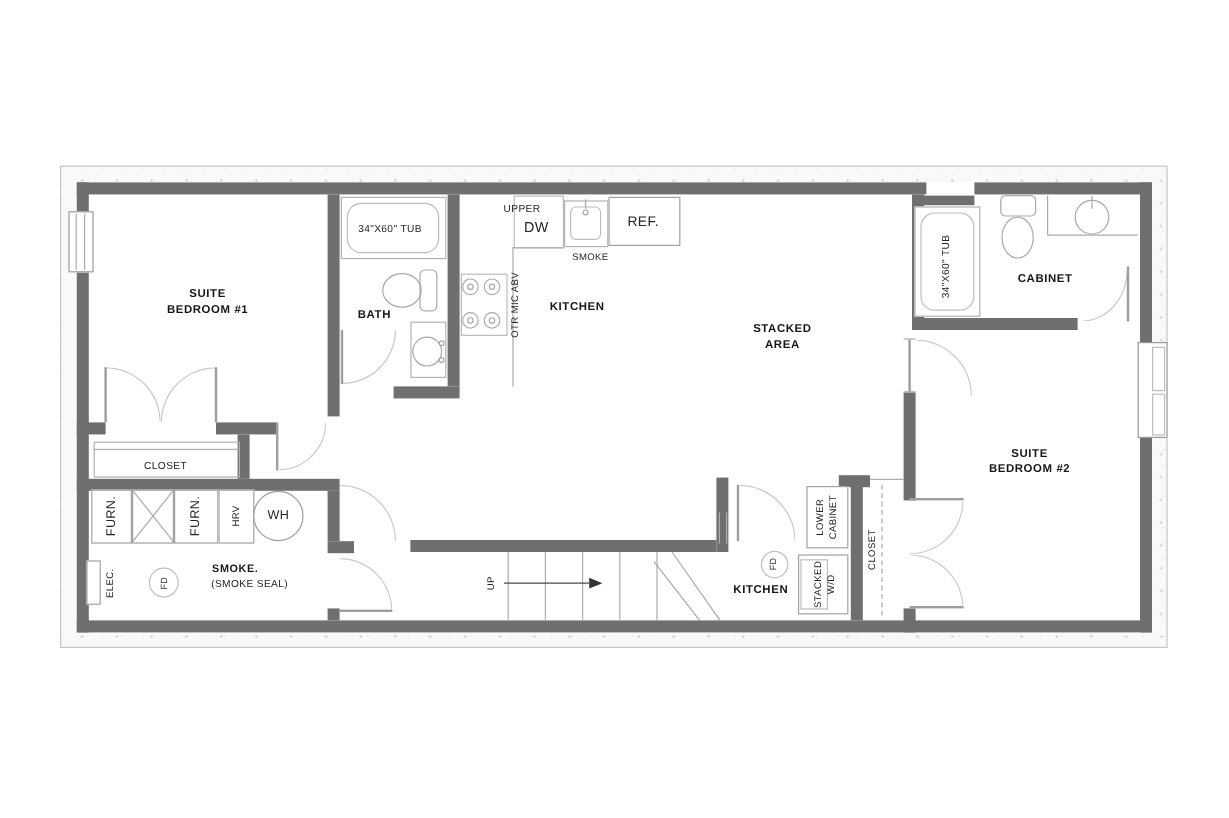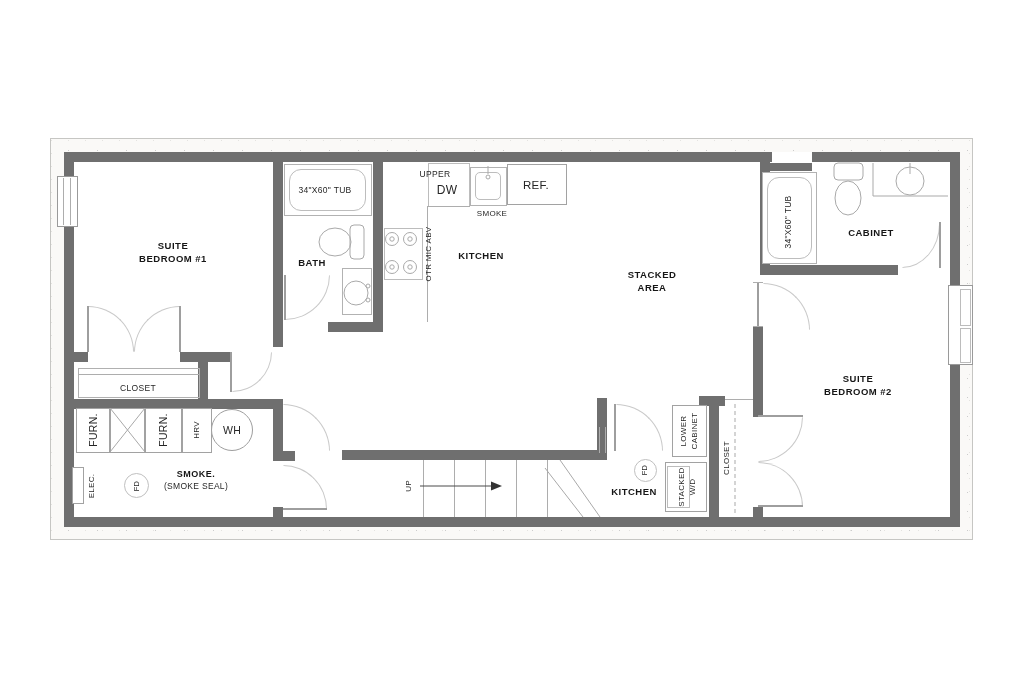--- a/index.html
+++ b/index.html
@@ -195,21 +195,21 @@
 BEDROOM #2</div>
   <div class="lbl reg s85" style="left:138px;top:389px">CLOSET</div>
   <div class="lbl reg s8 rot" style="left:727px;top:458px">CLOSET</div>
   <div class="lbl reg s105 rot" style="left:93px;top:430px">FURN.</div>
   <div class="lbl reg s105 rot" style="left:163px;top:430px">FURN.</div>
   <div class="lbl reg s8 rot" style="left:197px;top:430px">HRV</div>
   <div class="lbl reg s105" style="left:232px;top:430px">WH</div>
   <div class="lbl reg s8 rot" style="left:92px;top:486px">ELEC.</div>
   <div class="lbl reg s75 rot" style="left:137px;top:486px">FD</div>
   <div class="lbl b s9" style="left:196px;top:474px">SMOKE.</div>
-  <div class="lbl reg s85" style="left:196px;top:487px">(SMOKE SEAL)</div>
+  <div class="lbl reg s85" style="left:208px;top:487px">(SMOKE SEAL)</div>
   <div class="lbl reg s8 rot" style="left:409px;top:486px">UP</div>
   <div class="lbl b" style="left:634px;top:492px">KITCHEN</div>
   <div class="lbl reg s75 rot" style="left:645px;top:470px">FD</div>
   <div class="lbl reg s8 rot" style="left:687px;top:487px">STACKED
 W/D</div>
   <div class="lbl reg s8 rot" style="left:689px;top:431px">LOWER
 CABINET</div>
 
 </div>
 

